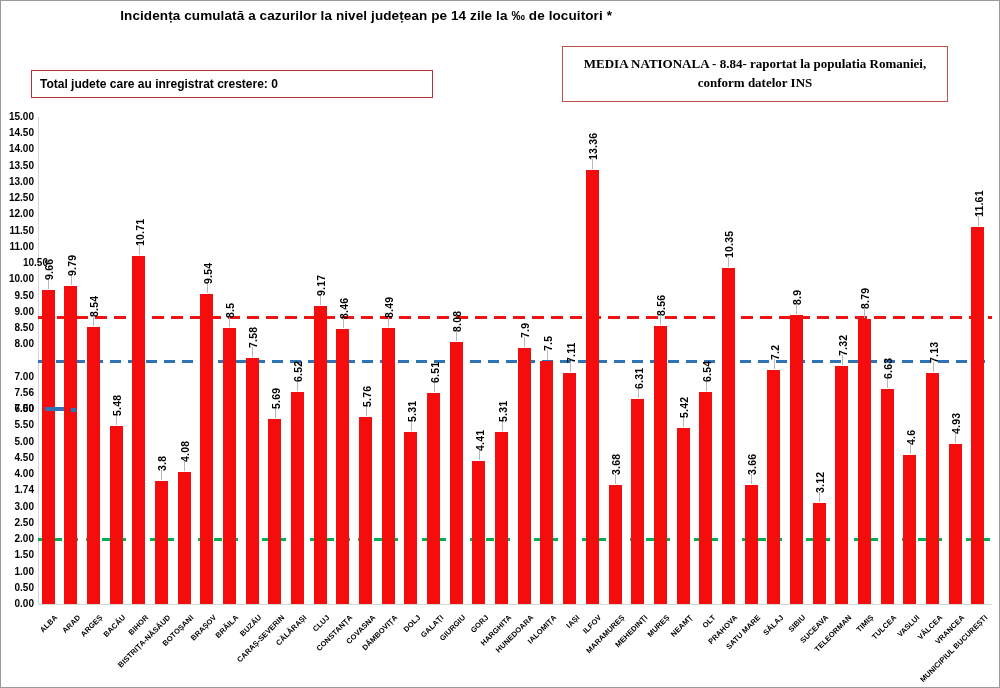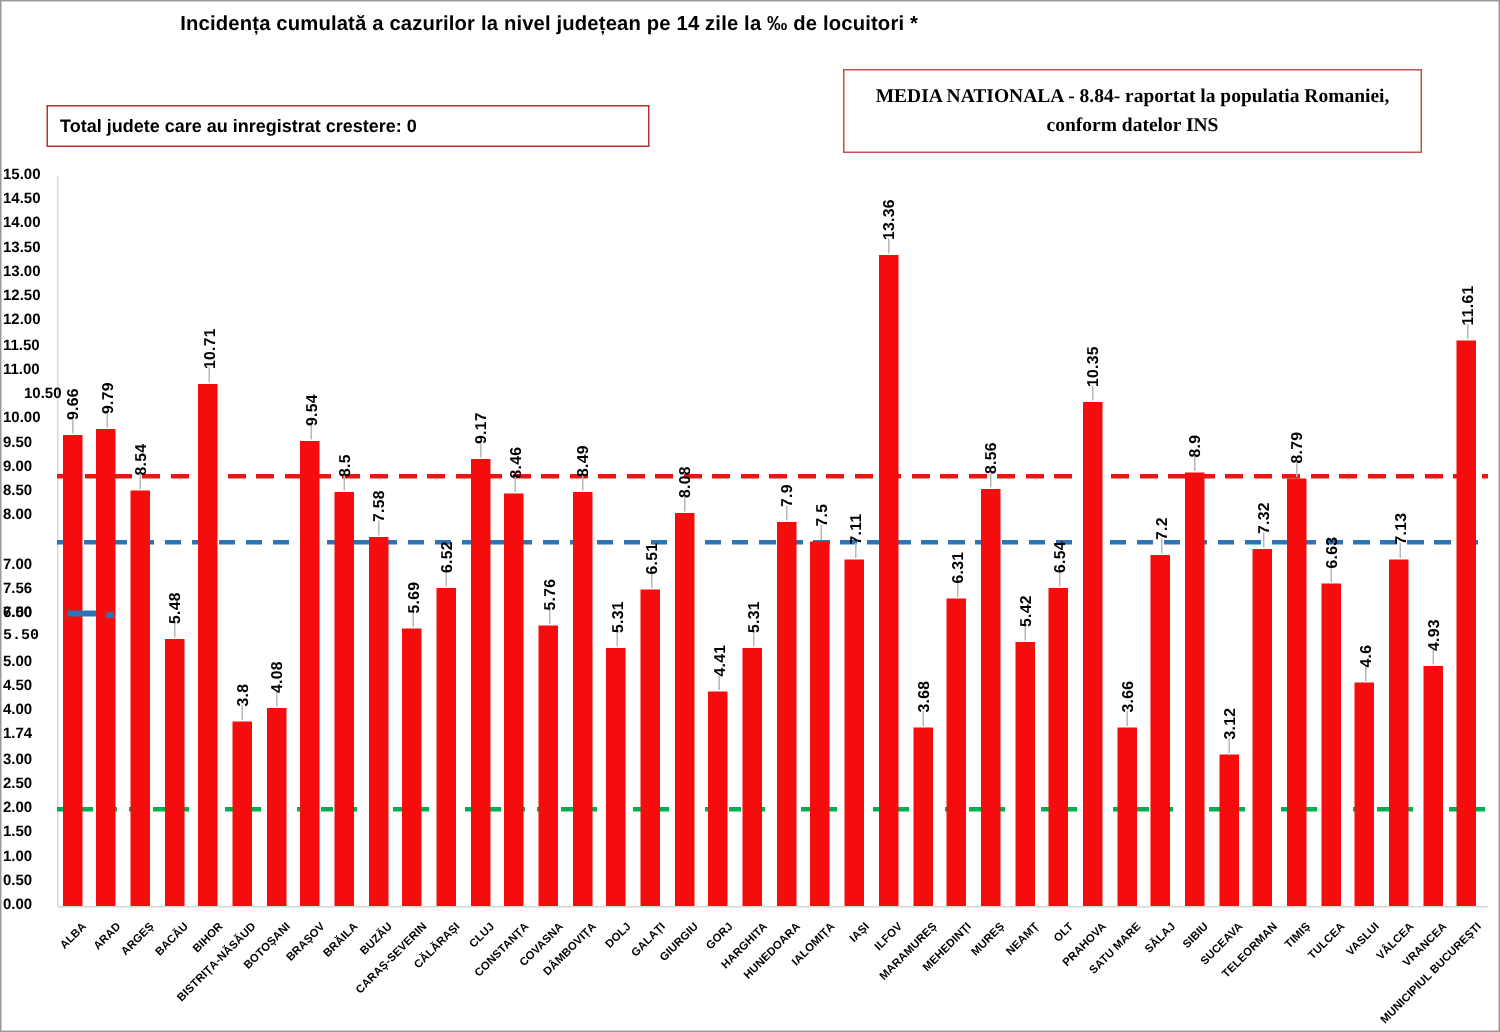--- a/index.html
+++ b/index.html
@@ -20,21 +20,21 @@
   .media-box{
     position:absolute;left:562px;top:46px;width:386px;height:56px;
     border:1.5px solid #c0504d;box-sizing:border-box;
     display:flex;flex-direction:column;align-items:center;justify-content:center;
     font-family:"Liberation Serif","DejaVu Serif",serif;
     font-size:13px;font-weight:bold;text-align:center;line-height:1.45;
   }
   .plot-area{position:absolute;left:0;top:0;width:1000px;height:688px;}
   .axis-line{position:absolute;background:#d6d6d6;}
   .y-tick{
-    position:absolute;width:32px;font-size:10px;font-weight:bold;
+    position:absolute;width:32px;text-align:right;font-size:10px;font-weight:bold;
     height:12px;line-height:12px;
   }
   .bar{position:absolute;}
   .leader{position:absolute;width:1px;background:#b7b7b7;}
   .bar-value{
     position:absolute;writing-mode:vertical-rl;
     transform:translate(-50%,-100%) rotate(180deg);
     font-size:10.5px;font-weight:bold;white-space:nowrap;letter-spacing:.2px;
   }
   .x-label{
@@ -76,21 +76,21 @@
       <div class="y-tick" style="left: 16px; top: 257.1px;">10.50</div>
       <div class="y-tick" style="left: 2px; top: 273.333px;">10.00</div>
       <div class="y-tick" style="left: 2px; top: 289.567px;">9.50</div>
       <div class="y-tick" style="left: 2px; top: 305.8px;">9.00</div>
       <div class="y-tick" style="left: 2px; top: 322.033px;">8.50</div>
       <div class="y-tick" style="left: 2px; top: 338.267px;">8.00</div>
       <div class="y-tick" style="left: 2px; top: 354.5px; margin-top: 48px;">7.50</div>
       <div class="y-tick" style="left: 2px; top: 370.733px;">7.00</div>
       <div class="y-tick" style="left: 2px; top: 386.967px;">7.56</div>
       <div class="y-tick" style="left: 2px; top: 403.2px;">6.00</div>
-      <div class="y-tick" style="left: 2px; top: 419.433px; font-family: Liberation Mono, monospace;">5.50</div>
+      <div class="y-tick" style="left: 2px; top: 419.433px;">5.50</div>
       <div class="y-tick" style="left: 2px; top: 435.667px;">5.00</div>
       <div class="y-tick" style="left: 2px; top: 451.9px;">4.50</div>
       <div class="y-tick" style="left: 2px; top: 468.133px;">4.00</div>
       <div class="y-tick" style="left: 2px; top: 484.367px;">1.74</div>
       <div class="y-tick" style="left: 2px; top: 500.6px;">3.00</div>
       <div class="y-tick" style="left: 2px; top: 516.833px;">2.50</div>
       <div class="y-tick" style="left: 2px; top: 533.067px;">2.00</div>
       <div class="y-tick" style="left: 2px; top: 549.3px;">1.50</div>
       <div class="y-tick" style="left: 2px; top: 565.533px;">1.00</div>
       <div class="y-tick" style="left: 2px; top: 581.767px;">0.50</div>

